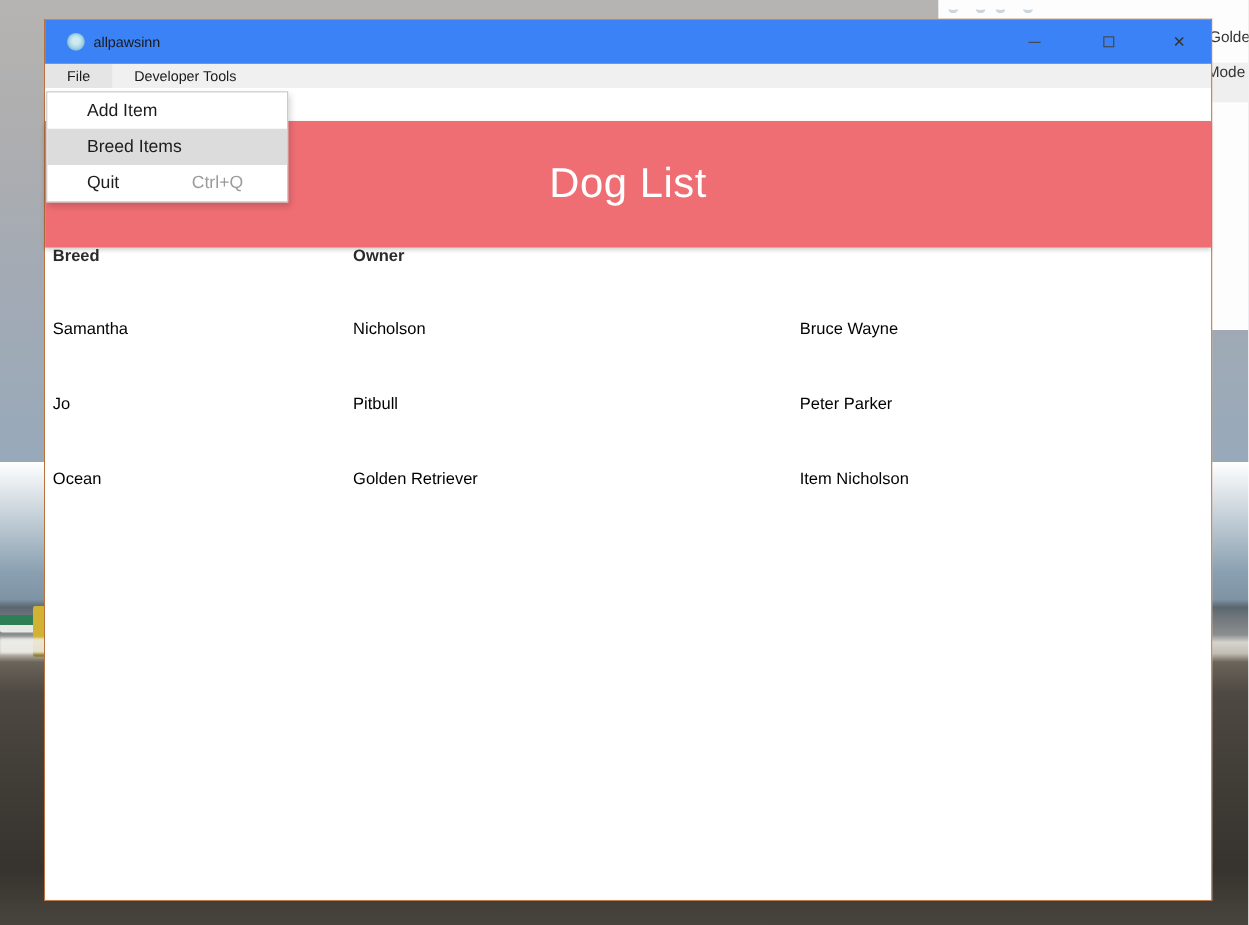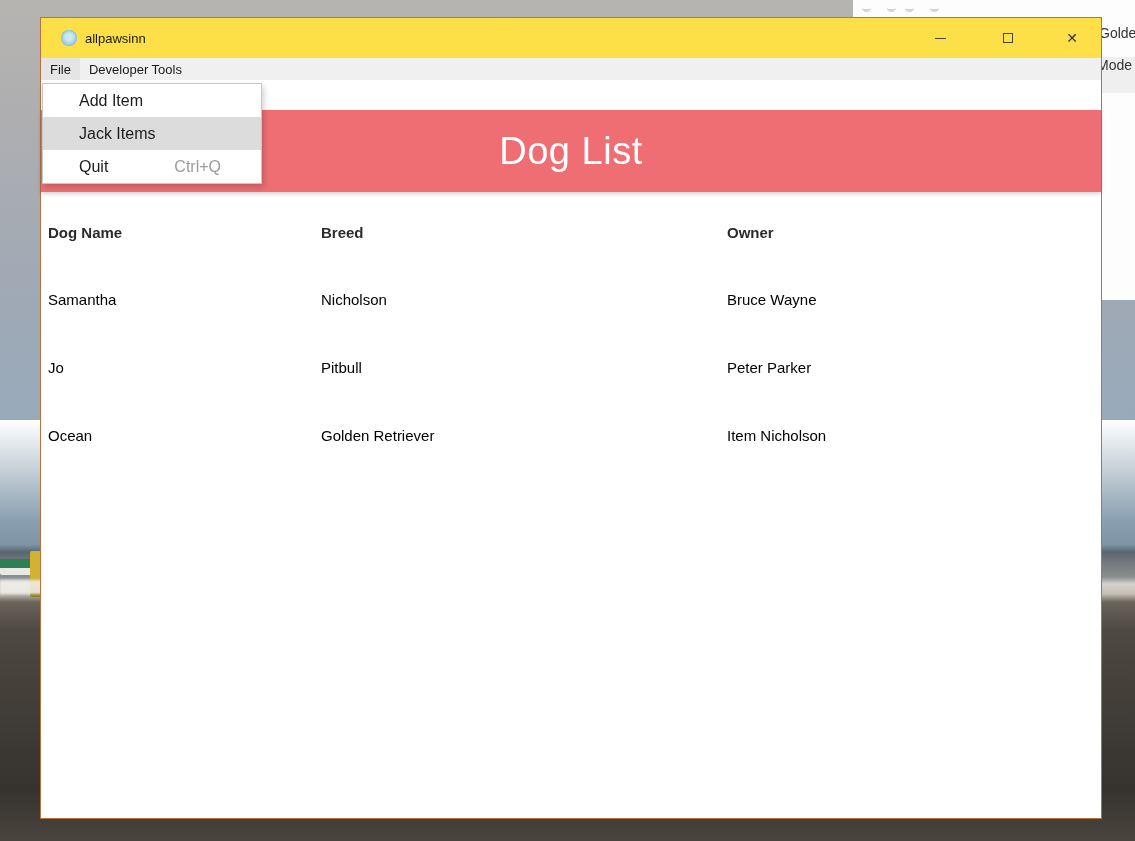--- a/index.html
+++ b/index.html
@@ -36,40 +36,40 @@
     border-bottom:3px solid #b9c4cc;border-radius:50%;opacity:.7;}
   .bg-delay{position:absolute;left:246px;top:25px;font-size:14px;color:#333;}
   .bg-mode-band{position:absolute;left:240px;top:57px;width:42px;height:36px;
     background:#efefef;display:flex;}
   .bg-mode{font-size:14px;color:#333;padding-left:4px;}
 
   
   .app-window{position:absolute;left:40px;top:17px;width:1062px;height:802px;
     background:#ffffff;border:1px solid var(--window_border);z-index:10;}
 
-  .titlebar{position:relative;height:40px;background:#fde047;
+  .titlebar{position:relative;height:40px;background:#3b82f6;
     display:flex;align-items:center;}
   .appicon{width:16px;height:16px;border-radius:50%;margin-left:20px;
     background:radial-gradient(circle at 50% 45%, #cfeaf2 0 25%, #9fd0e2 60%, #86bfd6 100%);
     box-shadow:inset 0 0 2px #6aaec9;}
   .wtitle{margin-left:8px;font-size:13px;color:#1a1a1a;}
   .controls{position:absolute;right:0;top:0;height:40px;width:1060px;pointer-events:none;}
   .ctrl{position:absolute;top:0;width:46px;height:40px;display:flex;
     align-items:center;justify-content:center;pointer-events:auto;cursor:default;}
   .ctrl.min{left:876px;} .ctrl.max{left:944px;} .ctrl.close{left:1008px;}
   .minline{display:inline-block;width:11px;border-top:1px solid #444;}
   .maxbox{display:inline-block;width:10px;height:10px;border:1px solid #444;}
   .closex{font-size:14px;color:#333;line-height:1;}
 
   .menubar{height:22px;background:#f0f0f0;display:flex;align-items:stretch;}
-  .menu-item{font-size:13px;color:#1a1a1a;padding:0 9px;display:flex;align-items:center;}
+  .menu-item{font-size:13px;color:#1a1a1a;padding:0 20px;display:flex;align-items:center;}
   .menu-item.active{background:#e5e5e5;}
 
   .page{position:relative;height:738px;background:#ffffff;}
-  .header-band{position:absolute;left:0;top:30px;width:100%;height:82px;
+  .header-band{position:absolute;left:0;top:30px;width:100%;height:115px;
     background:var(--accent);display:flex;align-items:center;justify-content:center;
     box-shadow:0 2px 4px rgba(0,0,0,0.18);}
   .header-band span{color:#ffffff;font-size:38px;letter-spacing:.5px;}
 
   .table{position:absolute;left:0;top:119px;width:100%;}
   .trow{display:grid;grid-template-columns:273px 406px auto;
     align-items:center;height:68px;padding-left:7px;}
   .trow.thead{height:66px;}
   .thead .tcell{font-weight:bold;color:#2b2b2b;font-size:15px;}
   .tcell{font-size:15px;color:#000000;}
@@ -127,21 +127,20 @@
       <div class="menu-item">Developer Tools</div>
     </div>
 
     <div class="page">
       <div class="header-band">
         <span>Dog List</span>
       </div>
 
       <div class="table">
         <div class="trow thead">
-          <div class="tcell">Dog Name</div>
           <div class="tcell">Breed</div>
           <div class="tcell">Owner</div>
         </div>
         <div class="trow">
           <div class="tcell">Samantha</div>
           <div class="tcell">Nicholson</div>
           <div class="tcell">Bruce Wayne</div>
         </div>
         <div class="trow">
           <div class="tcell">Jo</div>
@@ -155,20 +154,20 @@
         </div>
       </div>
     </div>
   </div>
 
   <div class="dropdown">
     <div class="ditem">
       <span>Add Item</span>
     </div>
     <div class="ditem hover">
-      <span>Jack Items</span>
+      <span>Breed Items</span>
     </div>
     <div class="ditem">
       <span>Quit</span>
       <span class="shortcut">Ctrl+Q</span>
     </div>
   </div>
 </div>
 
 </body></html>

